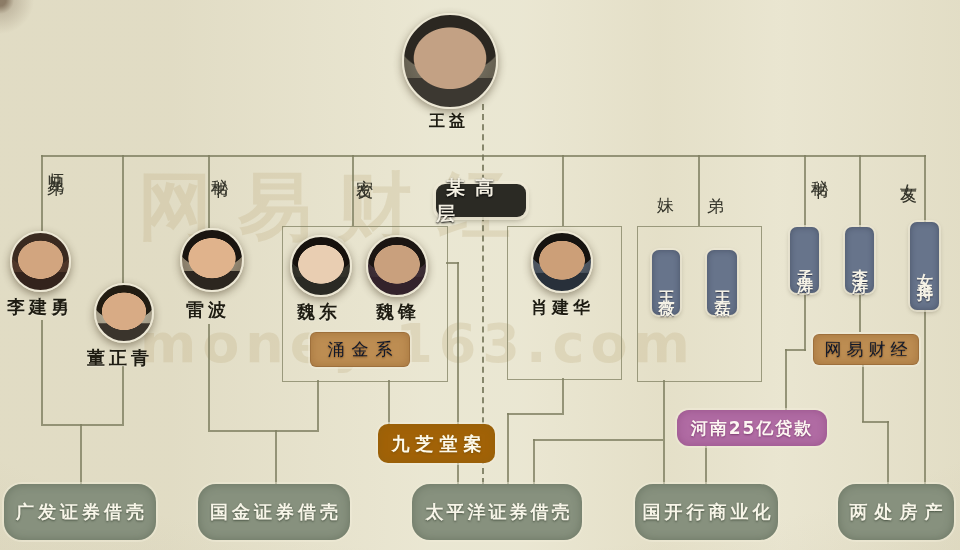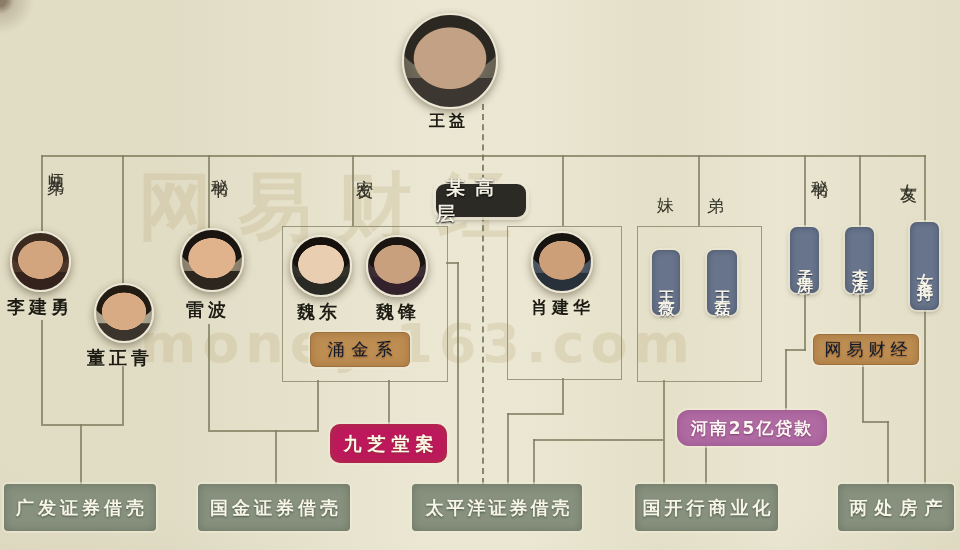--- a/index.html
+++ b/index.html
@@ -56,30 +56,30 @@
   .tag{position:absolute;background:#67748b;border-radius:7px;z-index:6;
     box-shadow:0 0 0 2px rgba(240,235,216,.65),0 2px 5px rgba(50,40,20,.35),inset 0 0 6px rgba(20,25,40,.35);
     color:#f5f2e6;writing-mode:vertical-rl;display:flex;align-items:center;justify-content:center;
     font-size:16px;font-weight:bold;letter-spacing:9px;text-indent:9px;text-shadow:0 1px 1px rgba(0,0,20,.5);}
   
   .org{position:absolute;background:#bd8d52;border:1px solid rgba(150,105,55,.8);border-radius:6px;z-index:6;
     box-shadow:0 0 0 2px rgba(240,235,216,.55),inset 0 0 8px rgba(120,75,30,.35);
     color:#0f172a;display:flex;align-items:center;justify-content:center;
     font-size:17px;font-weight:normal;letter-spacing:7px;text-indent:7px;text-shadow:0 1px 2px rgba(90,50,10,.6);}
   
-  .gold{position:absolute;background:#be185d;border-radius:10px;z-index:6;
+  .gold{position:absolute;background:#a16207;border-radius:10px;z-index:6;
     box-shadow:0 0 0 2px rgba(240,235,216,.55),inset 0 0 8px rgba(130,95,20,.4);
     color:#fdf9ea;display:flex;align-items:center;justify-content:center;
-    font-size:18px;font-weight:bold;letter-spacing:6px;text-indent:6px;text-shadow:0 1px 2px rgba(100,70,10,.6);}
+    font-size:18px;font-weight:bold;letter-spacing:6px;text-indent:6px;text-shadow:0 1px 2px rgba(100,70,10,.6);margin-left:48px;}
   .pink{position:absolute;background:#b06ba3;border-radius:12px;z-index:6;
     box-shadow:0 0 0 2px rgba(240,235,216,.55),inset 0 0 8px rgba(110,40,95,.35);
     color:#fdf6f2;display:flex;align-items:center;justify-content:center;
     font-size:17px;font-weight:bold;letter-spacing:2px;text-shadow:0 1px 2px rgba(90,30,80,.6);}
   
-  .out{position:absolute;height:47px;background:#87917e;border-radius:4px;z-index:6;
+  .out{position:absolute;height:56px;background:#87917e;border-radius:18px;z-index:6;
     box-shadow:0 0 0 2px rgba(240,235,216,.5),inset 0 0 10px rgba(55,65,50,.35);
     color:#f7f5e8;display:flex;align-items:center;justify-content:center;
     font-size:18px;font-weight:bold;letter-spacing:4px;text-indent:4px;text-shadow:0 1px 2px rgba(40,50,35,.65);font-family:Liberation Mono, monospace;}
 </style>
 </head>
 <body>
 
 <div class="stage">
 
   <div class="wm wm1">网易财经</div>

